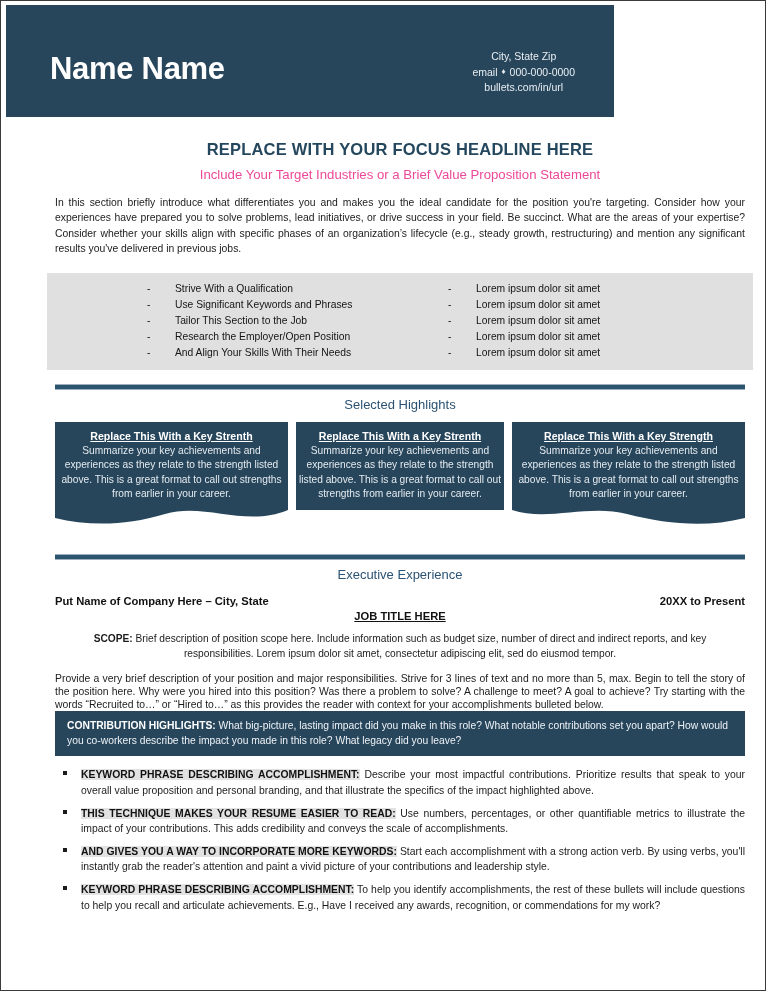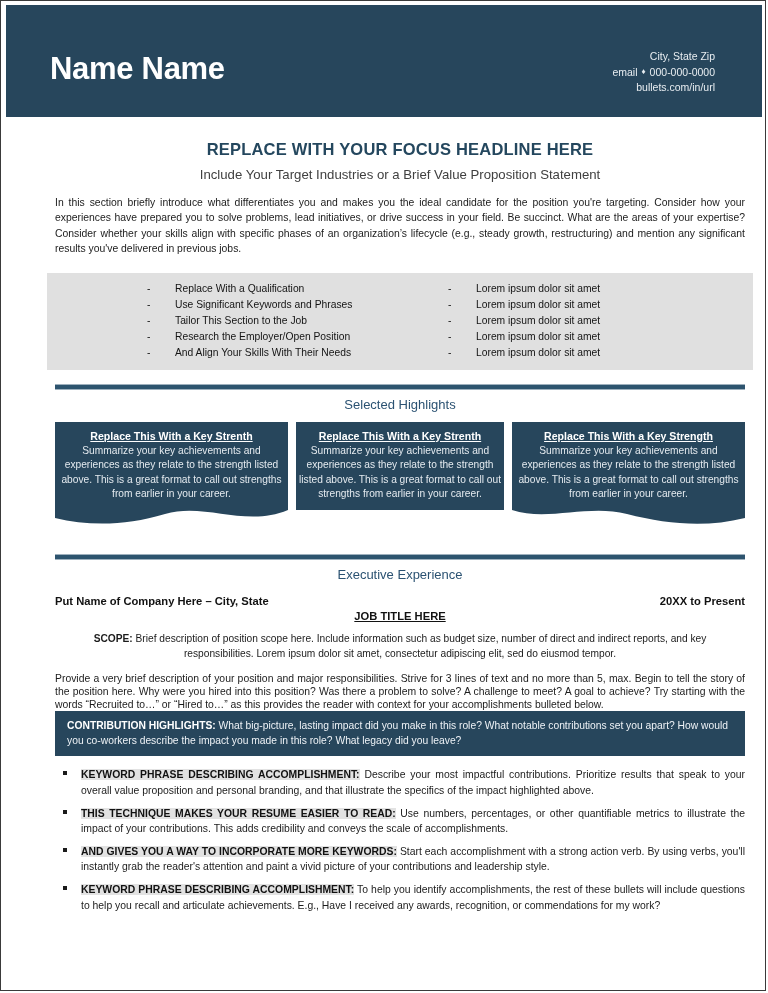--- a/index.html
+++ b/index.html
@@ -21,41 +21,41 @@
     box-sizing: border-box;
     background: #ffffff;
     overflow: hidden;
   }
 
   
   .header-band {
     position: absolute;
     left: 5px;
     top: 4px;
-    width: 756px;
+    width: 608px;
     height: 112px;
     background: #27465c;
     box-sizing: border-box;
   }
   .header-name {
     position: absolute;
     left: 44px;
     top: 48px;
     color: #ffffff;
     font-size: 31px;
     font-weight: bold;
     letter-spacing: -0.3px;
     line-height: 1;
     white-space: nowrap;
   }
   .header-contact {
     position: absolute;
-    right: 47px;
+    right: 39px;
     top: 44px;
-    text-align: right;
+    text-align: center;
     color: #e8edf1;
     font-size: 10.5px;
     line-height: 15px;
     margin-left: 48px;
   }
   .header-contact .ct-line { white-space: nowrap; }
   .sep-dot { padding: 0 4px; font-size: 8px; vertical-align: 2px; }
 
   
   .body-wrap {
@@ -71,21 +71,21 @@
   .focus-headline {
     text-align: center;
     color: #24475e;
     font-size: 16.5px;
     font-weight: bold;
     letter-spacing: 0.2px;
     margin-top: 23px;
   }
   .focus-sub {
     text-align: center;
-    color: #404040;
+    color: #ec4899;
     font-size: 13.2px;
     margin-top: 8px;
     font-weight: normal;
   }
   .intro-para {
     color: #1b1b1b;
     font-size: 10.4px;
     line-height: 15.4px;
     text-align: justify;
     margin-top: 13px;
@@ -278,21 +278,21 @@
 
       <div class="focus-headline">REPLACE WITH YOUR FOCUS HEADLINE HERE</div>
       <div class="focus-sub">Include Your Target Industries or a Brief Value Proposition Statement</div>
       <div class="intro-para">In this section briefly introduce what differentiates you and makes you the ideal candidate for the position you're targeting. Consider how your experiences have prepared you to solve problems, lead initiatives, or drive success in your field. Be succinct. What are the areas of your expertise? Consider whether your skills align with specific phases of an organization’s lifecycle (e.g., steady growth, restructuring) and mention any significant results you've delivered in previous jobs.</div>
     </div>
 
     <div class="quals">
       <div class="qual-col left">
         <div class="qual-item">
             <span class="qual-dash">-</span>
-            <span>Replace With a Qualification</span>
+            <span>Strive With a Qualification</span>
           </div>
         <div class="qual-item">
             <span class="qual-dash">-</span>
             <span>Use Significant Keywords and Phrases</span>
           </div>
         <div class="qual-item">
             <span class="qual-dash">-</span>
             <span>Tailor This Section to the Job</span>
           </div>
         <div class="qual-item">

